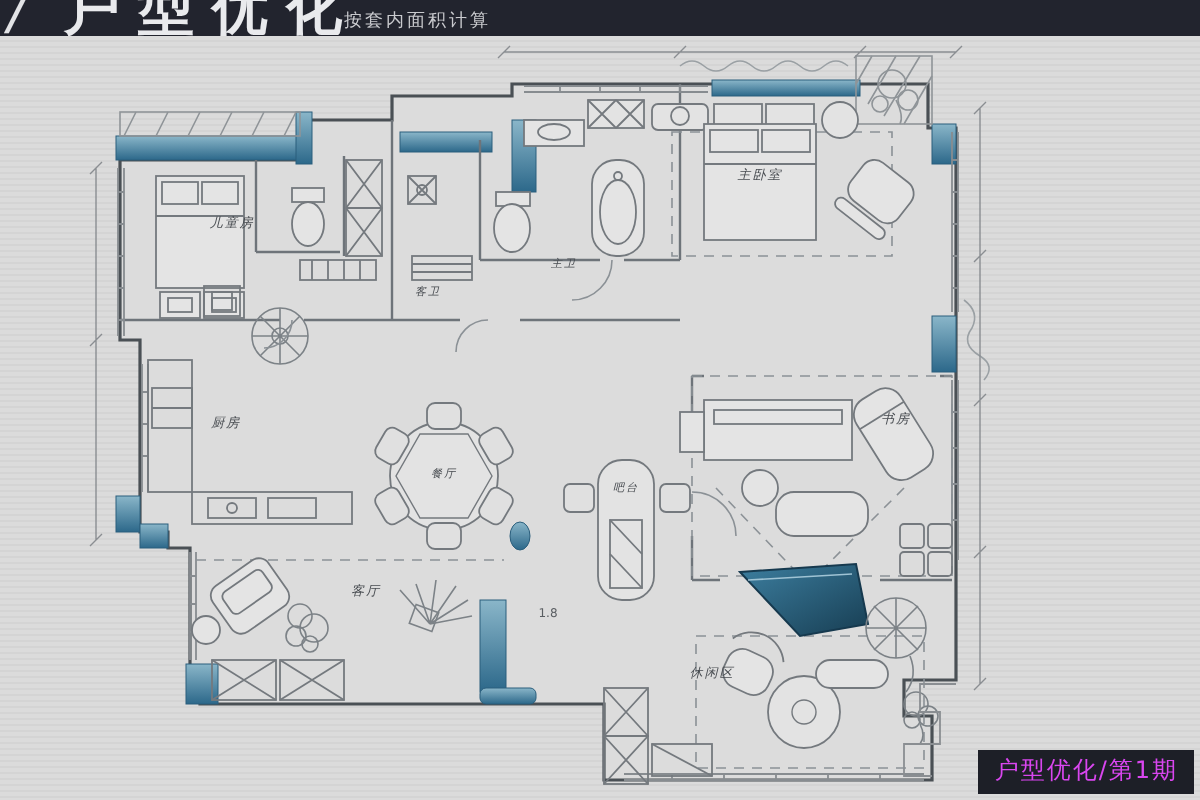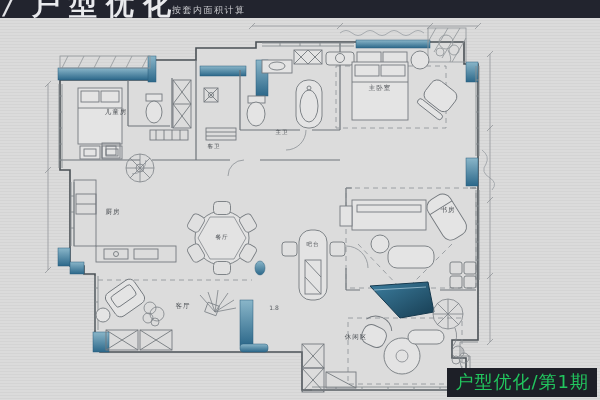--- a/index.html
+++ b/index.html
@@ -17,26 +17,26 @@
     position:absolute;top:0;left:0;right:0;height:18px;
     background:#22242e;overflow:hidden;z-index:6;
   }
   .logo{position:absolute;left:4px;top:-12px;font-size:28px;color:#e2e3e6;font-style:italic;}
   .title{
     position:absolute;left:32px;top:-14px;font-size:28px;font-weight:bold;
     letter-spacing:9px;color:#e9eaed;white-space:nowrap;
   }
   .subtitle{position:absolute;left:172px;top:4px;font-size:9px;letter-spacing:1.5px;color:#c9cace;white-space:nowrap;}
   .badge{
-    position:absolute;right:3px;bottom:3px;background:#1d1f27;color:#22c55e;
-    font-size:18px;letter-spacing:1px;padding:2px 8px 3px;z-index:6;
+    position:absolute;right:3px;bottom:3px;background:#1d1f27;color:#d946ef;
+    font-size:12px;letter-spacing:1px;padding:2px 8px 3px;z-index:6;
   }
   .room-label{
     position:absolute;transform:translate(-50%,-50%);
-    font-size:6.5px;color:#484c51;letter-spacing:1px;
+    font-size:6.5px;color:#484c51;font-style:italic;letter-spacing:1px;
     white-space:nowrap;z-index:4;
   }
   .room-label.small{font-size:5.5px;}
   .note{
     position:absolute;transform:translate(-50%,-50%);
     font-size:6px;color:#5a5e62;z-index:4;white-space:nowrap;
   }
 </style>
 </head>
 <body>
@@ -320,21 +320,21 @@
   </svg>
 
   <span class="room-label" style="left:116px;top:112px">儿童房</span>
   <span class="room-label small" style="left:214px;top:146px">客卫</span>
   <span class="room-label small" style="left:282px;top:132px">主卫</span>
   <span class="room-label" style="left:380px;top:88px">主卧室</span>
   <span class="room-label" style="left:113px;top:212px">厨房</span>
   <span class="room-label small" style="left:222px;top:237px">餐厅</span>
   <span class="room-label small" style="left:313px;top:244px">吧台</span>
   <span class="room-label" style="left:448px;top:210px">书房</span>
-  <span class="room-label" style="left:183px;top:306px">客厅</span>
+  <span class="room-label" style="left:183px;top:296px">客厅</span>
   <span class="room-label" style="left:356px;top:337px">休闲区</span>
   <span class="note" style="left:274px;top:307px">1.8</span>
 </div>
 
 <header>
   <span class="logo">/</span>
   <span class="title">户型优化</span>
   <span class="subtitle">按套内面积计算</span>
 </header>
 

